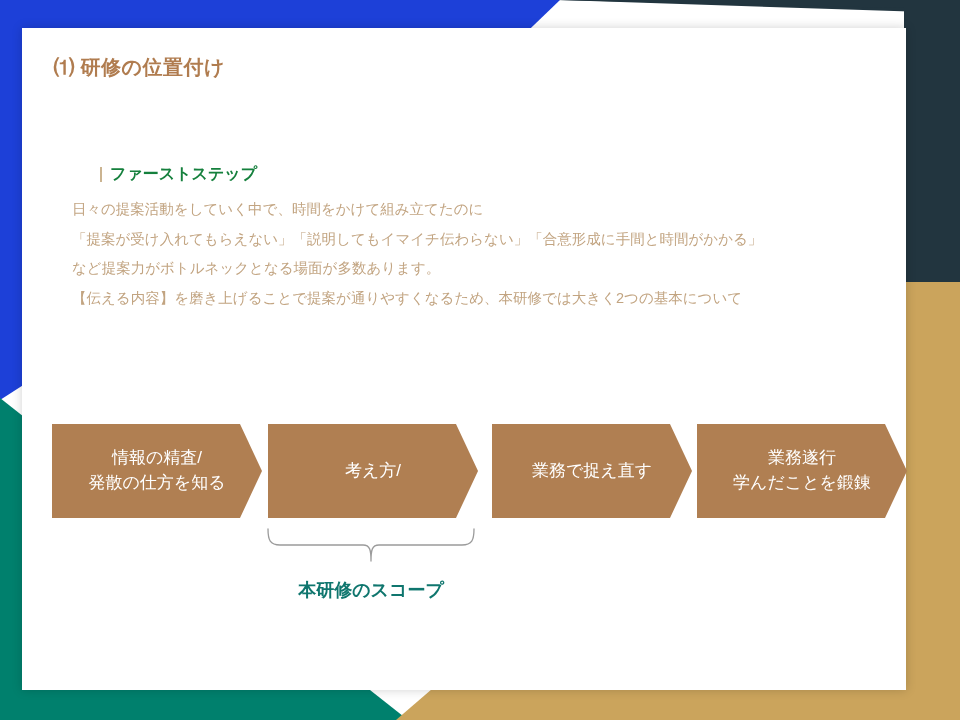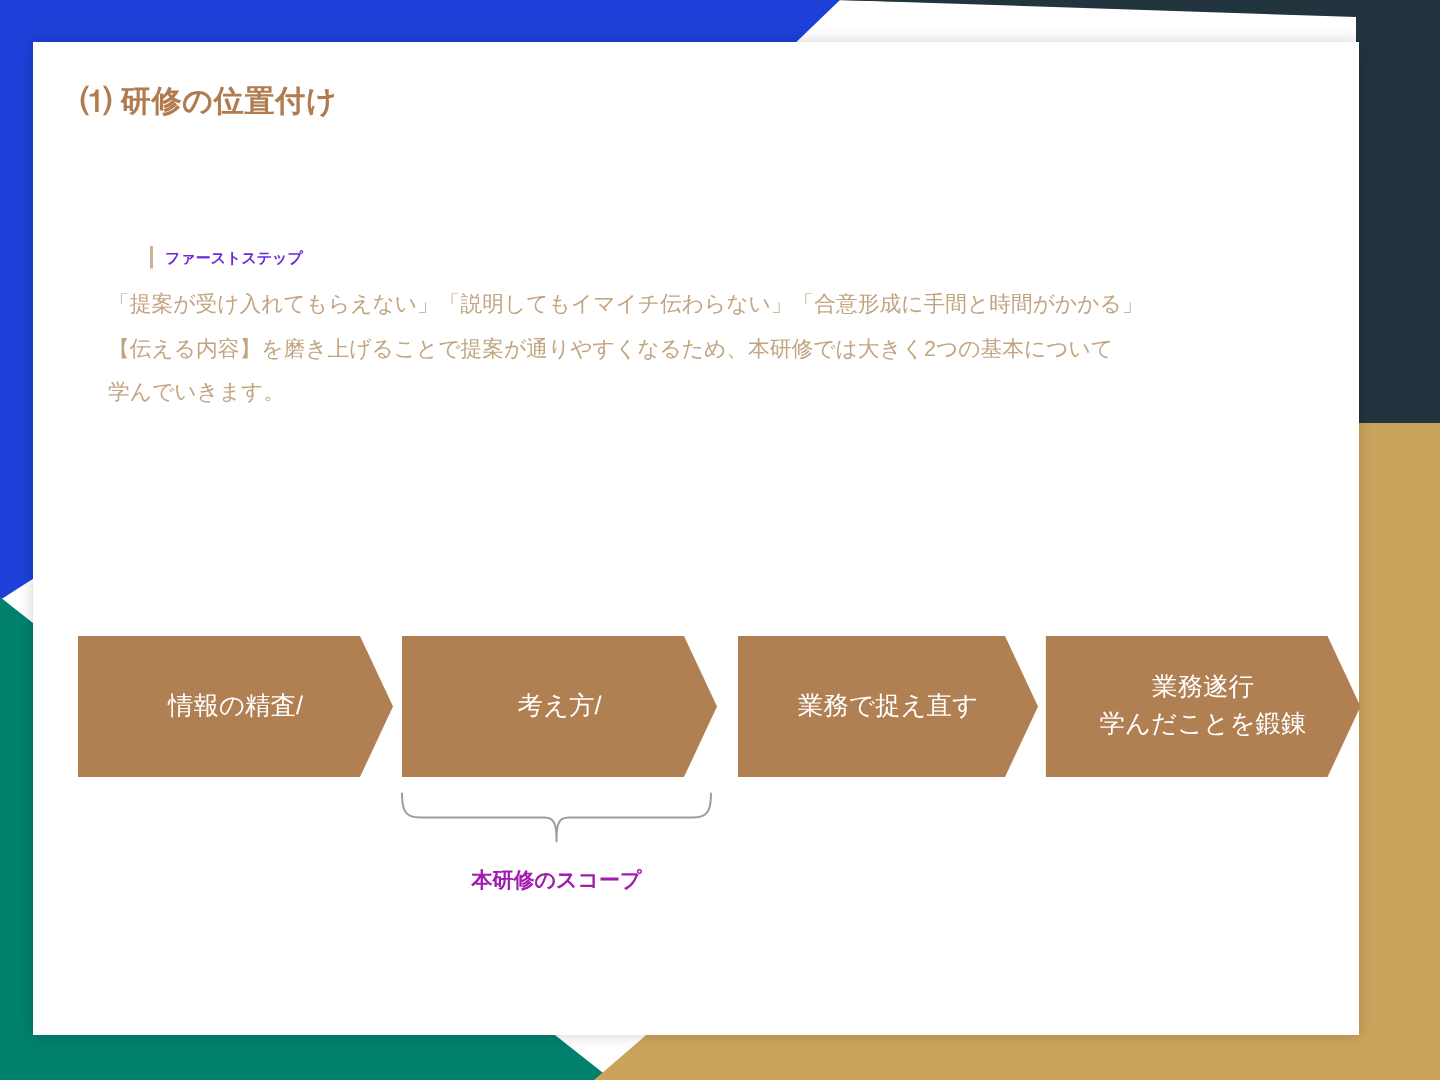--- a/index.html
+++ b/index.html
@@ -54,23 +54,23 @@
   .body-block {
     position: absolute;
     left: 50px;
     top: 136px;
     width: 810px;
   }
 
   .lead-head {
     display: flex;
     align-items: center;
-    font-size: 10px;
+    font-size: 16px;
     font-weight: bold;
-    color: #6d28d9;
+    color: #15803d;
     margin-bottom: 10px;
     padding-left: 28px;
   }
   .lead-bar {
     display: inline-block;
     width: 2px;
     height: 15px;
     background: #cbb491;
     margin-right: 8px;
   }
@@ -121,23 +121,23 @@
     height: 36px;
   }
   .brace-wrap svg { display: block; }
 
   .scope-caption {
     position: absolute;
     left: 264px;
     top: 578px;
     width: 214px;
     text-align: center;
-    font-size: 14px;
+    font-size: 18px;
     font-weight: bold;
-    color: #a21caf;
+    color: #0f766e;
     white-space: nowrap;
   }
 </style>
 </head>
 <body>
 
 <div id="slide">
 
   <svg class="bg-layer" viewBox="0 0 960 720" width="960" height="720" preserveAspectRatio="none">
 
@@ -160,36 +160,38 @@
     <div class="page-title">⑴ 研修の位置付け</div>
 
     <div class="body-block">
 
       <div class="lead-head">
         <span class="lead-bar"></span>
         <span>ファーストステップ</span>
       </div>
 
       <div class="para first">
+        <span class="line">日々の提案活動をしていく中で、時間をかけて組み立てたのに</span>
         <span class="line">「提案が受け入れてもらえない」「説明してもイマイチ伝わらない」「合意形成に手間と時間がかかる」</span>
+        <span class="line">など提案力がボトルネックとなる場面が多数あります。</span>
       </div>
 
       <div class="para second">
         <span class="line">【伝える内容】を磨き上げることで提案が通りやすくなるため、本研修では大きく2つの基本について</span>
-        <span class="line">学んでいきます。</span>
       </div>
 
     </div>
   </div>
 
   <div class="flow">
 
     <div class="chev" style="left:0px;width:210px;">
       <span class="chev-label">
         <span class="l">情報の精査/</span>
+        <span class="l">発散の仕方を知る</span>
       </span>
     </div>
 
     <div class="chev" style="left:216px;width:210px;text-align:center;">
       <span class="chev-label">
         <span class="l">考え方/</span>
       </span>
     </div>
 
     <div class="chev" style="left:440px;width:200px;">

